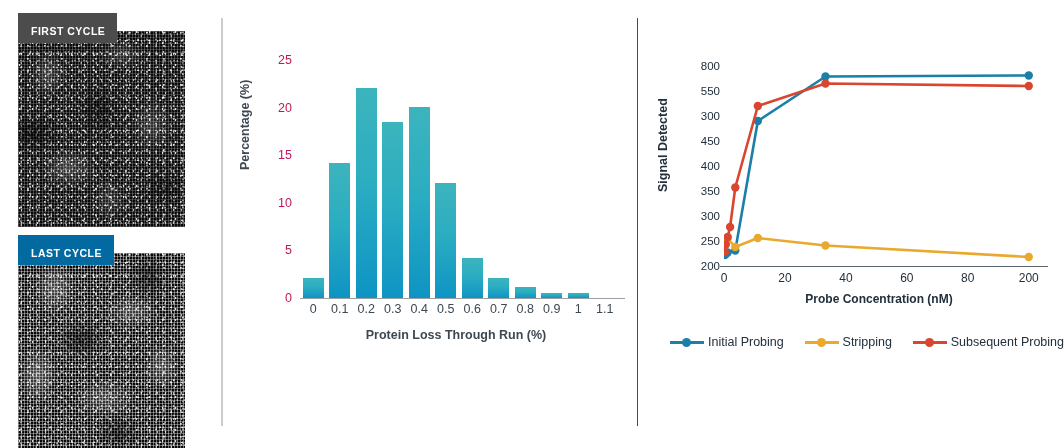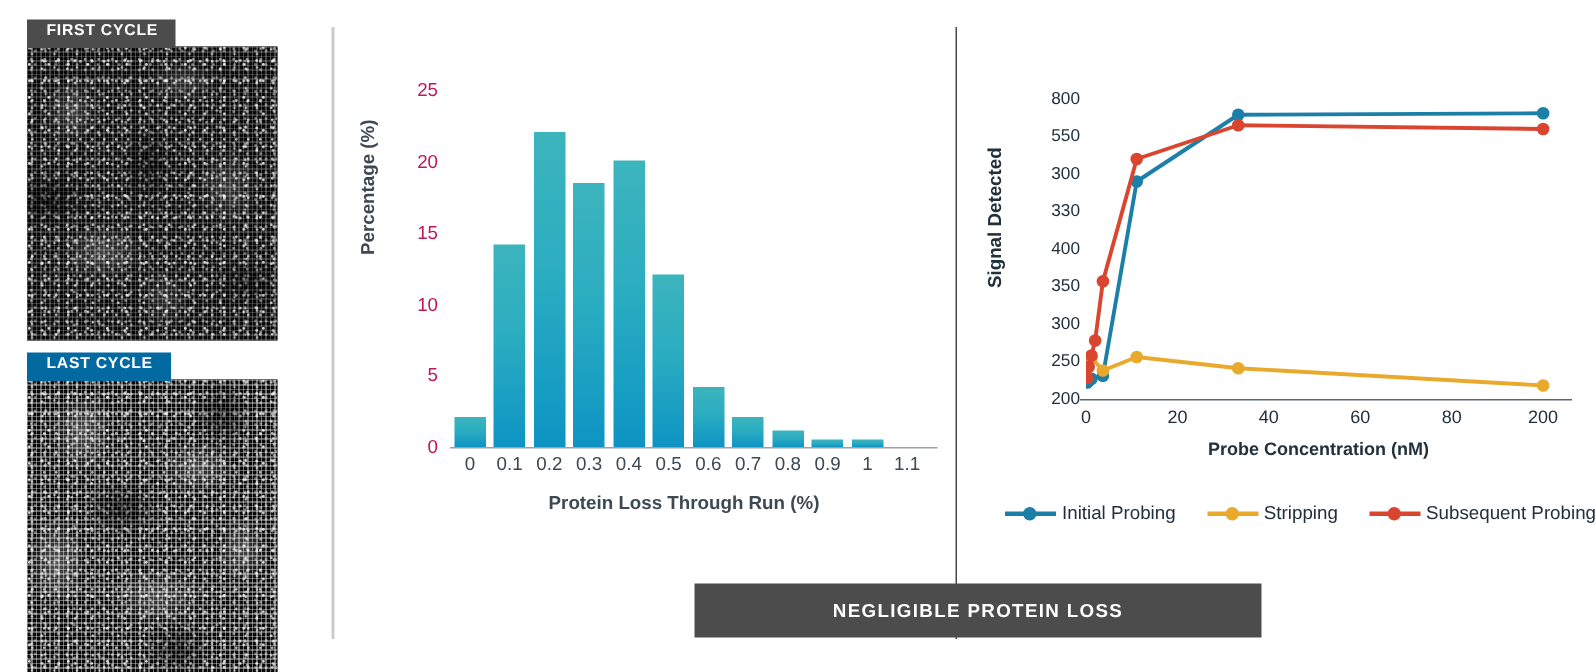--- a/index.html
+++ b/index.html
@@ -103,21 +103,21 @@
       radial-gradient(ellipse 26px 34px at 86% 58%, rgba(255,255,255,.26), transparent 70%),
       radial-gradient(ellipse 40px 28px at 38% 44%, rgba(0,0,0,.50), transparent 70%),
       radial-gradient(ellipse 30px 38px at 78% 12%, rgba(0,0,0,.45), transparent 70%),
       radial-gradient(ellipse 34px 30px at 60% 92%, rgba(0,0,0,.42), transparent 70%);
   }
 
   .cycle-badge {
     position: absolute;
     top: 0; left: 0;
     z-index: 5;
-    padding: 1px 12px 6px 13px;
+    padding: 12px 12px 6px 13px;
     font-size: 10.5px;
     font-weight: bold;
     letter-spacing: .5px;
     color: #ffffff;
     line-height: 1.15;
     white-space: nowrap;
   }
   .cycle-badge.dark { background: #4c4c4c; }
   .cycle-badge.teal { background: #0369a1; }
 
@@ -405,33 +405,32 @@
           <div class="bar-xlabel">0.5</div>
           <div class="bar-xlabel">0.6</div>
           <div class="bar-xlabel">0.7</div>
           <div class="bar-xlabel">0.8</div>
           <div class="bar-xlabel">0.9</div>
           <div class="bar-xlabel">1</div>
           <div class="bar-xlabel">1.1</div>
         </div>
       <div class="axis-title-x">Protein Loss Through Run (%)</div>
     </div>
-    <div class="banner left">NEGLIGIBLE PROTEIN LOSS</div>
   </div>
 
   <div class="panel-line">
     <div class="line-chart-area">
       <div class="line-axis-title-y">Signal Detected</div>
       <div class="line-ticks" id="line-ticks">
           <div class="line-tick" style="top: 200px;">200</div>
           <div class="line-tick" style="top: 175px;">250</div>
           <div class="line-tick" style="top: 150px;">300</div>
           <div class="line-tick" style="top: 125px;">350</div>
           <div class="line-tick" style="top: 100px; margin-left: 36px;">400</div>
-          <div class="line-tick" style="top: 75px;">330</div>
+          <div class="line-tick" style="top: 75px;">450</div>
           <div class="line-tick" style="top: 50px;">300</div>
           <div class="line-tick" style="top: 25px;">550</div>
           <div class="line-tick" style="top: 0px;">800</div>
         </div>
       <div class="line-plot">
         <svg id="line-svg" width="320" height="200" viewBox="0 0 320 200">
             <path d="M0.91,189.00 L1.83,188.00 L3.66,186.50 L11.28,184.50 L33.83,55.00 L101.49,10.50 L304.76,9.50" fill="none" stroke="#1b7fa8" stroke-width="2.6" stroke-linejoin="round" stroke-linecap="round"></path>
             <circle cx="0.91" cy="189.00" r="4.2" fill="#1b7fa8"></circle>
             <circle cx="1.83" cy="188.00" r="4.2" fill="#1b7fa8"></circle>
             <circle cx="3.66" cy="186.50" r="4.2" fill="#1b7fa8"></circle>

